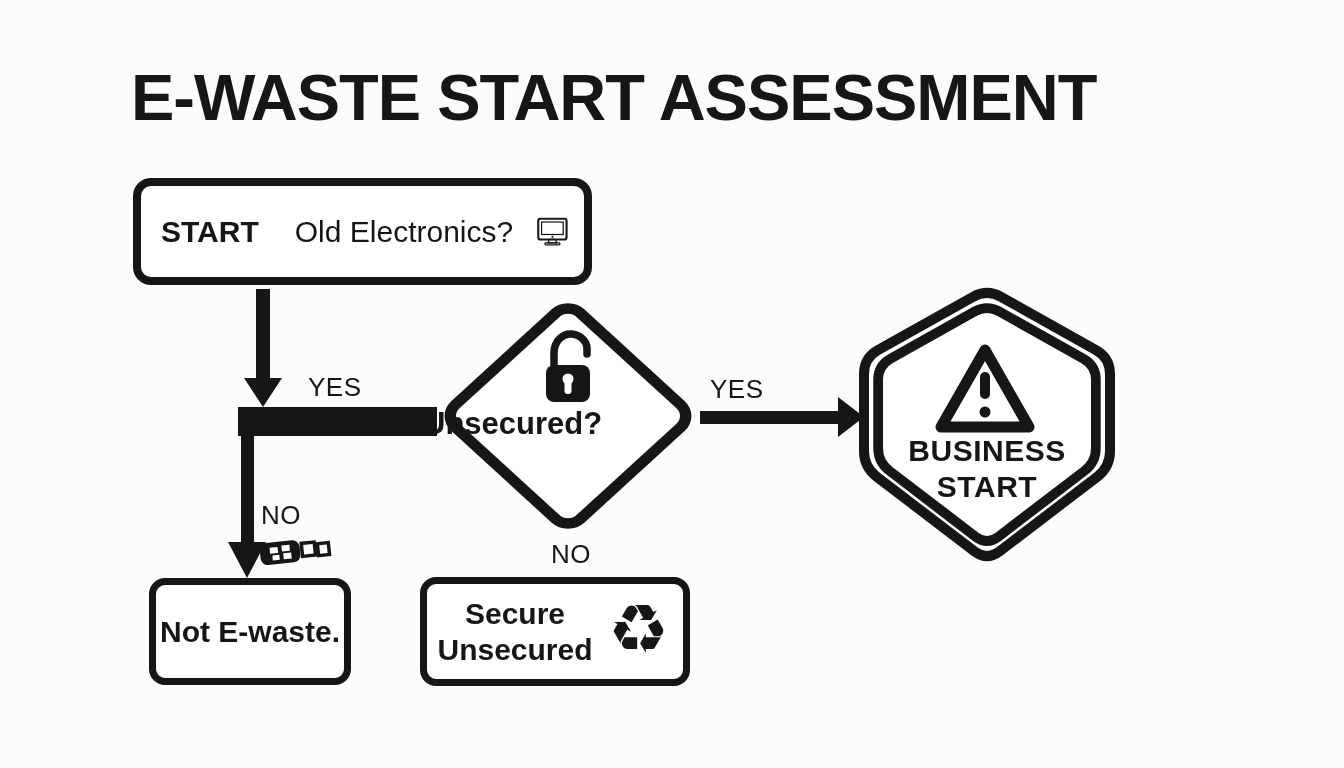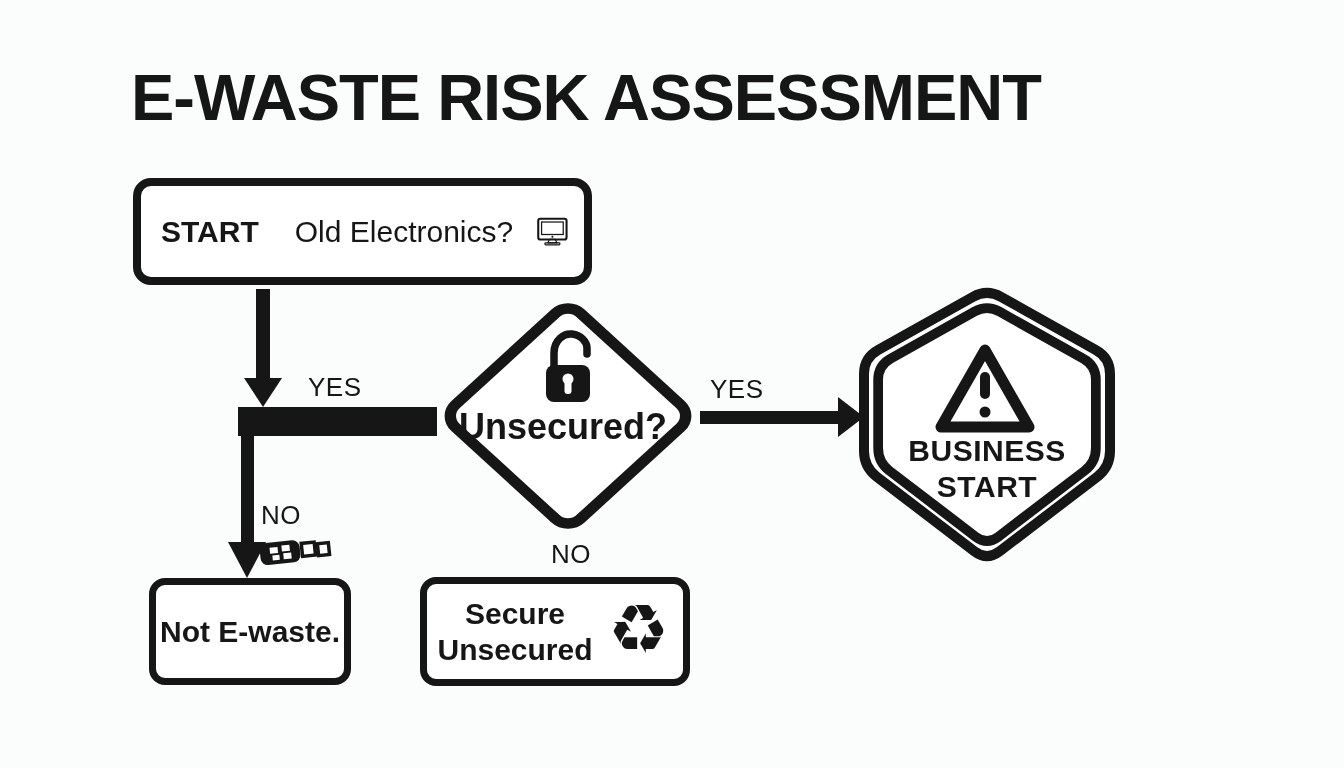--- a/index.html
+++ b/index.html
@@ -17,43 +17,43 @@
   .node-box{
     box-sizing:border-box;background:#ffffff;border:8px solid #161616;
     border-radius:18px;display:flex;align-items:center;
   }
   .start-box{left:133px;top:178px;width:459px;height:107px;padding:0 16px 0 20px;gap:24px;}
   .start-text{font-size:30px;font-weight:400;white-space:nowrap;}
   .start-prefix{font-weight:800;margin-right:12px;}
   .monitor{margin-left:auto;}
   .edge-label{font-size:26px;font-weight:400;letter-spacing:.5px;white-space:nowrap;}
   .diamond-label{
-    left:438px;top:406px;width:250px;text-align:center;
-    font-size:36px;font-weight:700;
+    left:423px;top:406px;width:250px;
+    font-size:31px;font-weight:700;
   }
   .hex-label{
     left:887px;top:433px;width:200px;text-align:center;
     font-size:30px;font-weight:800;line-height:36px;letter-spacing:.5px;
   }
   .notewaste-box{left:149px;top:578px;width:202px;height:107px;border-width:7px;border-radius:16px;justify-content:center;}
   .notewaste-text{font-size:30px;font-weight:700;white-space:nowrap;}
   .recycle-box{left:420px;top:577px;width:270px;height:109px;border-width:7px;border-radius:16px;padding:0 14px 0 4px;}
   .recycle-text{width:168px;text-align:center;font-size:30px;font-weight:700;line-height:36px;}
   .recycle-glyph{
     margin-left:auto;font-size:68px;line-height:1;color:#161616;
     font-family:"DejaVu Sans",sans-serif;transform:translateY(-2px);
   }
   .plug{left:258px;top:536px;transform:rotate(-6deg);}
 </style>
 </head>
 <body>
 
 <div class="canvas">
 
-  <div class="abs title">E-WASTE RISK ASSESSMENT</div>
+  <div class="abs title">E-WASTE START ASSESSMENT</div>
 
   <svg class="abs shape-layer" viewBox="0 0 1344 768">
 
     <g fill="#161616">
       <rect x="256" y="289" width="14" height="91"></rect>
       <polygon points="244,378 282,378 263,407"></polygon>
     </g>
 
     <rect x="238" y="407" width="199" height="29" fill="#161616"></rect>
 

